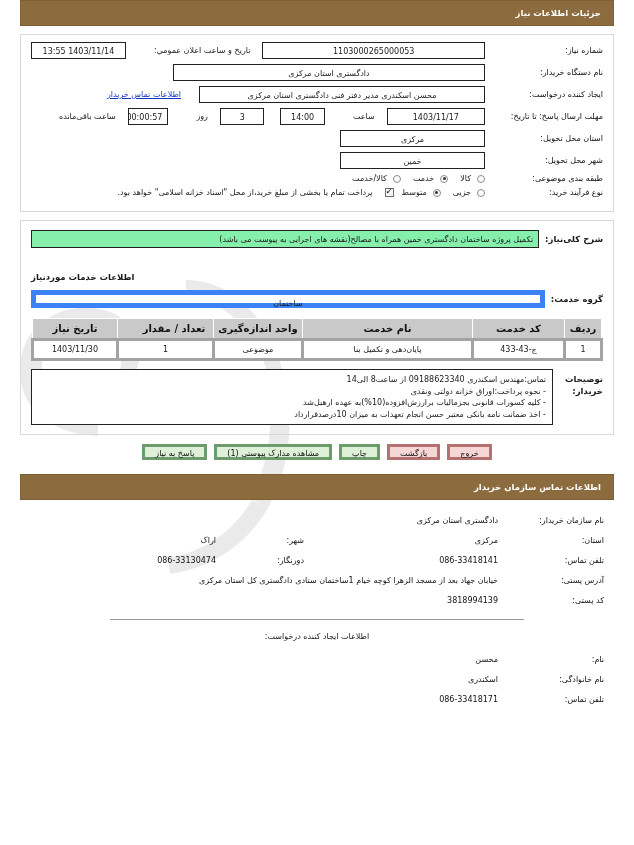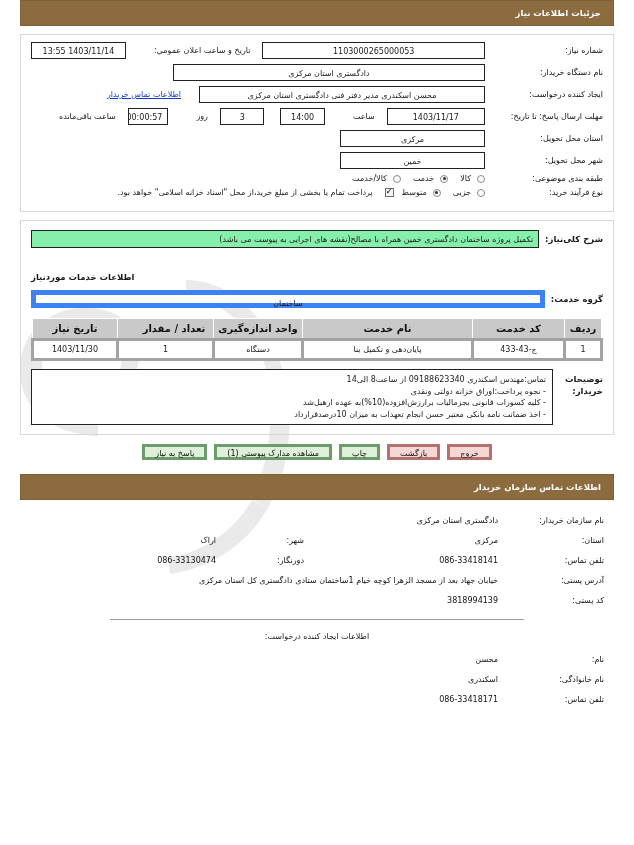--- a/index.html
+++ b/index.html
@@ -395,21 +395,21 @@
           <th style="width:82px;">واحد اندازه‌گیری</th>
           <th style="width:72px;padding-left:20px;">تعداد / مقدار</th>
           <th style="width:78px;">تاریخ نیاز</th>
         </tr>
       </thead>
       <tbody>
         <tr>
           <td>1</td>
           <td>ج-43-433</td>
           <td>پایان‌دهی و تکمیل بنا</td>
-          <td>دستگاه</td>
+          <td>موضوعی</td>
           <td>1</td>
           <td>1403/11/30</td>
         </tr>
       </tbody>
     </table>
 
     <div class="notes-row">
       <div class="notes-lbl">
         <div>توضیحات</div>
         <div>خریدار:</div>

